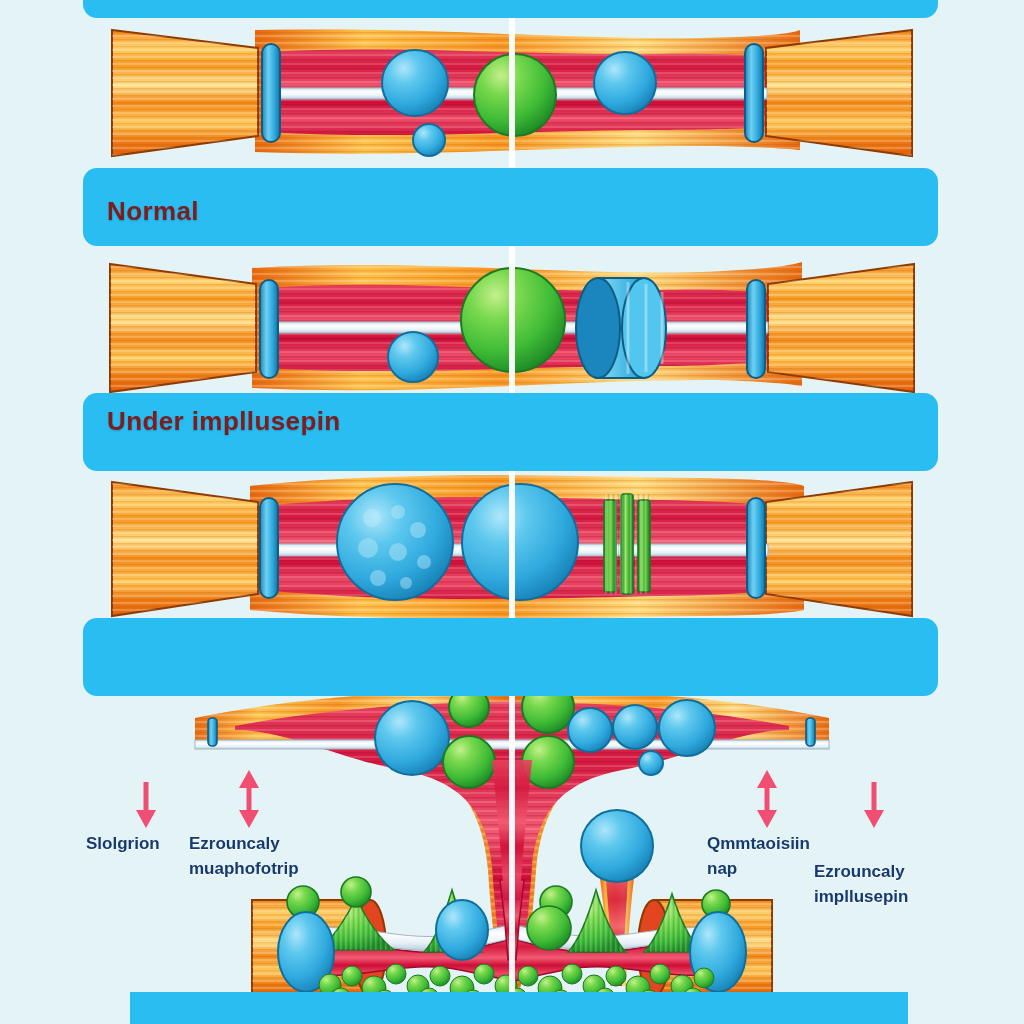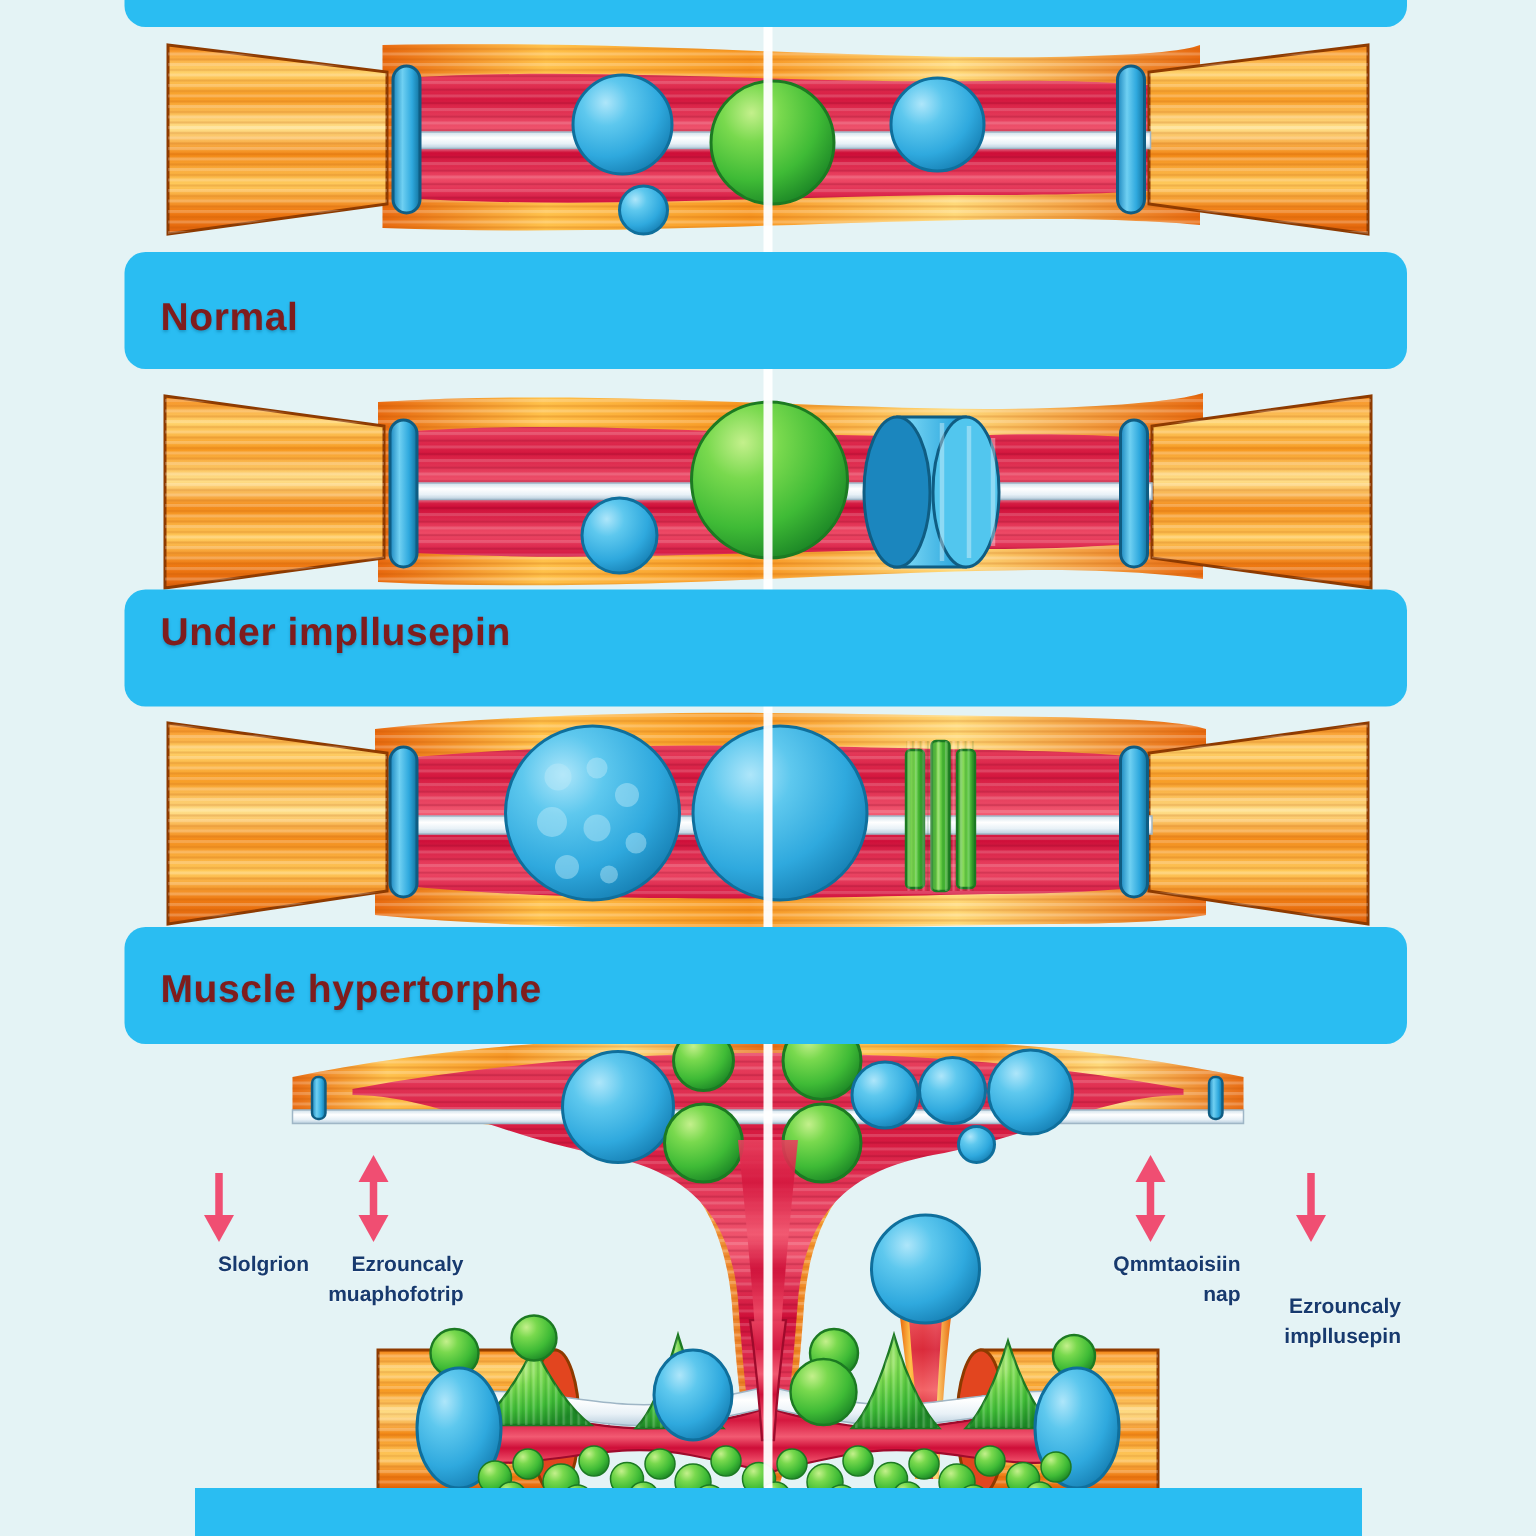--- a/index.html
+++ b/index.html
@@ -25,23 +25,23 @@
     font-weight:bold;
     font-size:26px;
     letter-spacing:.4px;
     text-shadow:0 1px 2px rgba(0,90,130,.35);
     white-space:nowrap;
     text-align:center;
   }
   
   .anno{
     position:absolute;
-    text-align:right;
+    text-align:left;
     color:#173a6e;
-    font-size:14px;
+    font-size:17px;
     font-weight:bold;
     line-height:1.45;
     white-space:nowrap;
     text-shadow:0 1px 1px rgba(255,255,255,.7);
   }
 </style>
 </head>
 <body>
 
 <div id="stage">
@@ -403,21 +403,20 @@
 
   <div class="band" style="left:83px; top:-20px; width:855px; height:38px;"></div>
 
   <div class="band" style="left:83px; top:168px; width:855px; height:78px;"></div>
   <div class="band-label" style="left:107px; top:196px;">Normal</div>
 
   <div class="band" style="left:83px; top:393px; width:855px; height:78px;"></div>
   <div class="band-label" style="left:107px; top:406px;">Under impllusepin</div>
 
   <div class="band" style="left:83px; top:618px; width:855px; height:78px;"></div>
-  <div class="band-label" style="left:107px; top:644px;">Muscle hypertorphe</div>
 
   <div class="band" style="left:130px; top:992px; width:778px; height:50px; border-radius:0;"></div>
 
   <div class="anno" style="left:86px; top:832px; width:120px;">
     <div>Slolgrion</div>
     <div></div>
   </div>
 
   <div class="anno" style="left:189px; top:832px; width:120px;">
     <div>Ezrouncaly</div>

